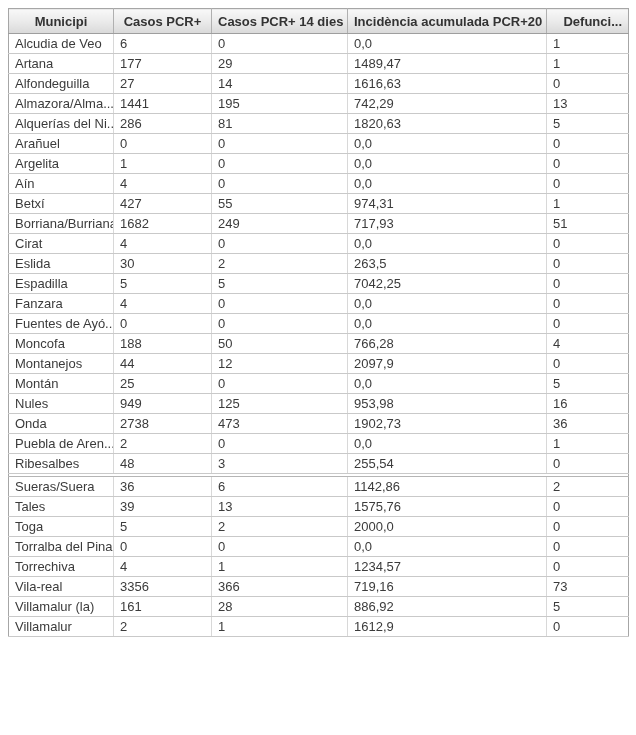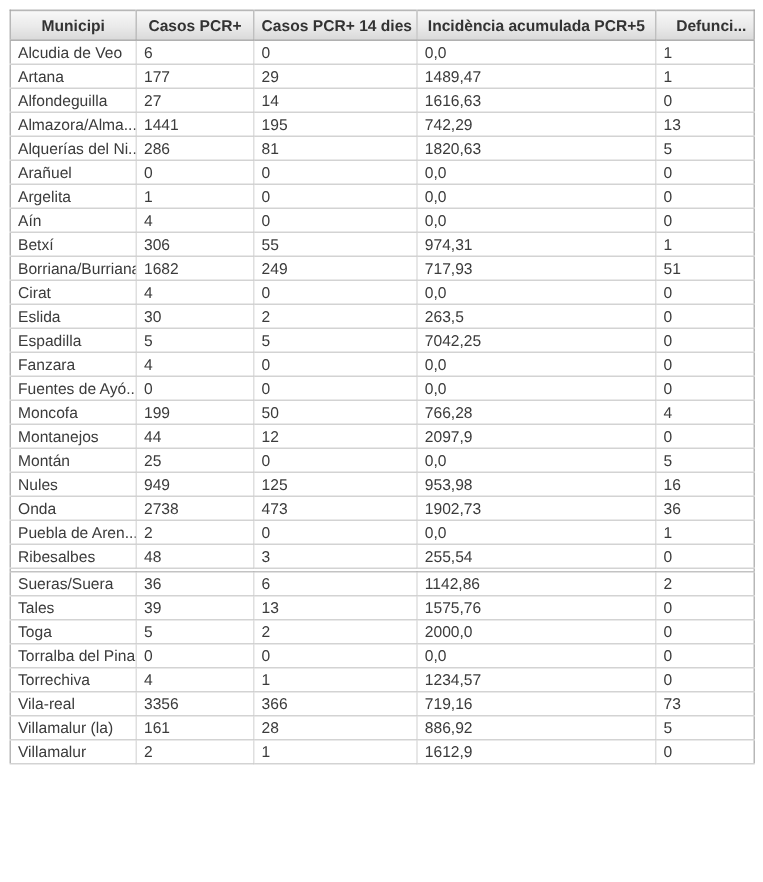--- a/index.html
+++ b/index.html
@@ -74,21 +74,21 @@
         <col style="width:98px">
         <col style="width:136px">
         <col style="width:199px">
         <col style="width:82px">
       </colgroup>
       <thead>
         <tr>
           <th>Municipi</th>
           <th>Casos PCR+</th>
           <th>Casos PCR+ 14 dies</th>
-          <th>Incidència acumulada PCR+5</th>
+          <th>Incidència acumulada PCR+20</th>
           <th>Defunci...</th>
         </tr>
       </thead>
       <tbody>
           <tr>
             <td>Alcudia de Veo</td>
             <td>6</td>
             <td>0</td>
             <td>0,0</td>
             <td>1</td>
@@ -137,21 +137,21 @@
           </tr>
           <tr>
             <td>Aín</td>
             <td>4</td>
             <td>0</td>
             <td>0,0</td>
             <td>0</td>
           </tr>
           <tr>
             <td>Betxí</td>
-            <td>306</td>
+            <td>427</td>
             <td>55</td>
             <td>974,31</td>
             <td>1</td>
           </tr>
           <tr>
             <td>Borriana/Burriana</td>
             <td>1682</td>
             <td>249</td>
             <td>717,93</td>
             <td>51</td>
@@ -186,21 +186,21 @@
           </tr>
           <tr>
             <td>Fuentes de Ayó...</td>
             <td>0</td>
             <td>0</td>
             <td>0,0</td>
             <td>0</td>
           </tr>
           <tr>
             <td>Moncofa</td>
-            <td>199</td>
+            <td>188</td>
             <td>50</td>
             <td>766,28</td>
             <td>4</td>
           </tr>
           <tr>
             <td>Montanejos</td>
             <td>44</td>
             <td>12</td>
             <td>2097,9</td>
             <td>0</td>

